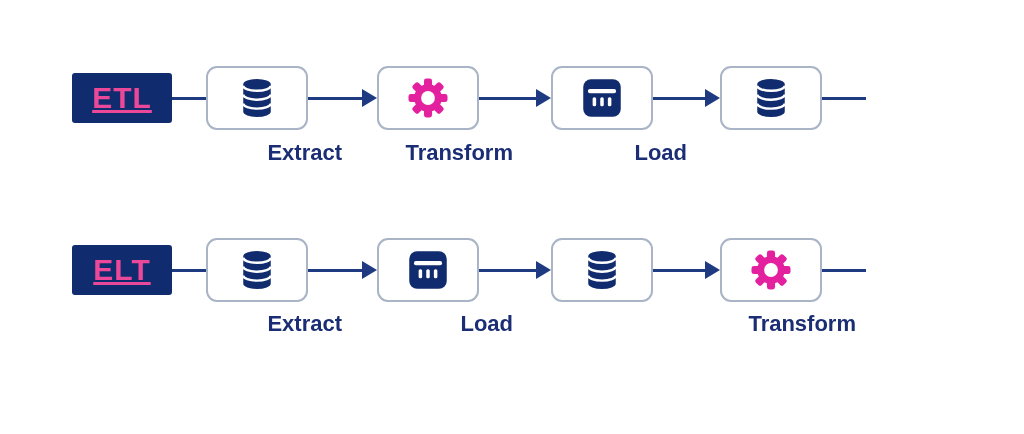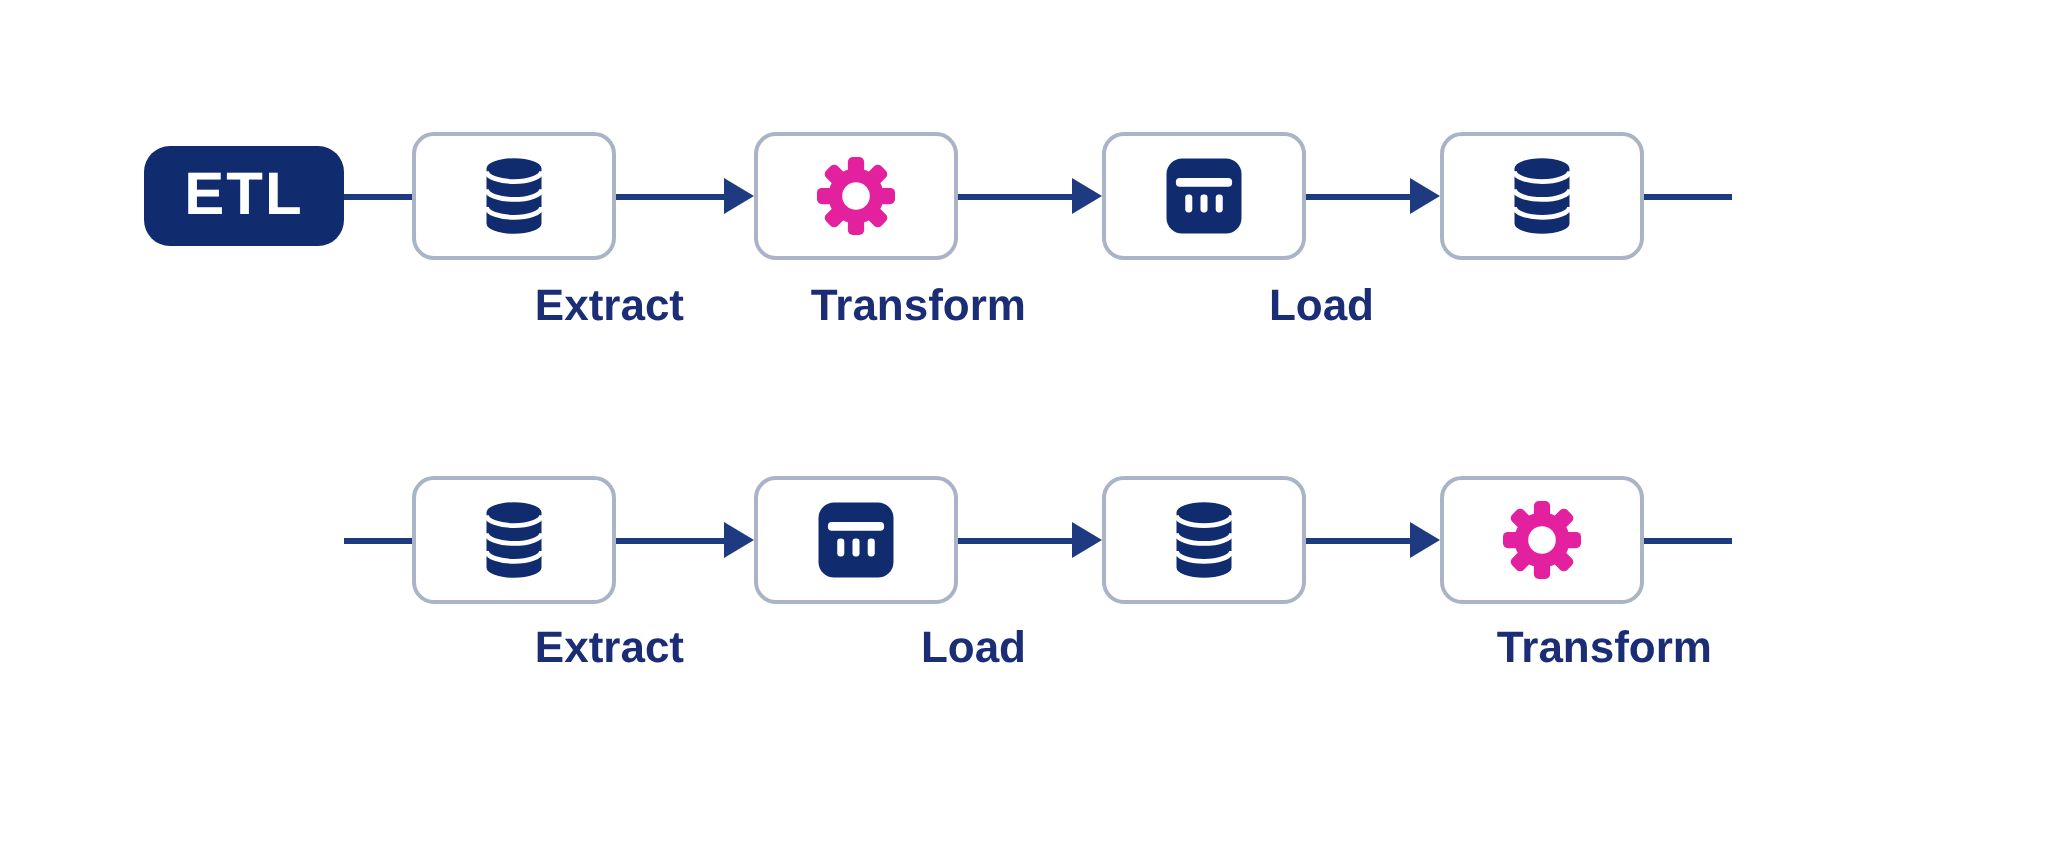--- a/index.html
+++ b/index.html
@@ -7,24 +7,24 @@
     position:relative;
     width:1024px;height:434px;
     background:var(--background,#ffffff);
     font-family:"Liberation Sans","DejaVu Sans",sans-serif;
     overflow:hidden;
   }
   .badge{
     position:absolute;
     width:100px;height:50px;
     background:var(--navy,#112c6e);
-    border-radius:13px;
-    color:#ffffff;
+    border-radius:3px;
+    color:#ec4899;
     font-size:30px;font-weight:bold;letter-spacing:1px;
-    display:flex;align-items:center;justify-content:center;
+    display:flex;align-items:center;justify-content:center;text-decoration:underline;
   }
   .node{
     position:absolute;
     width:102px;height:64px;
     background:#ffffff;
     border:2px solid var(--box_border,#a9b4c6);
     border-radius:11px;
     box-sizing:border-box;
     display:flex;align-items:center;justify-content:center;
   }
@@ -120,20 +120,23 @@
         <use href="#sym-database"></use>
       </svg>
   </div>
 
   <div class="cline" style="left:822px;top:96.5px;width:44px;"></div>
 
   <div class="label" style="left:172px;top:140px;">Extract</div>
   <div class="label" style="left:343px;top:140px;">Transform</div>
   <div class="label" style="left:517px;top:140px;">Load</div>
 
+  <div class="badge" style="left:72px;top:245px;">
+    <span>ELT</span>
+  </div>
 
   <div class="cline" style="left:172px;top:268.5px;width:34px;"></div>
 
   <div class="node" style="left:206px;top:238px;">
     <svg width="44" height="54" class="icon-navy">
         <use href="#sym-database"></use>
       </svg>
   </div>
 
   <div class="cline" style="left:308px;top:268.5px;width:55px;"></div>

